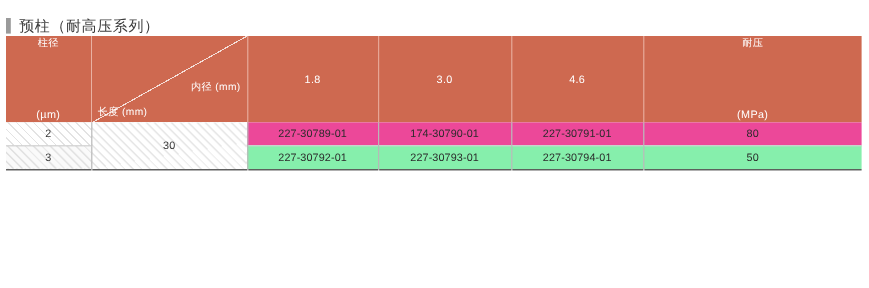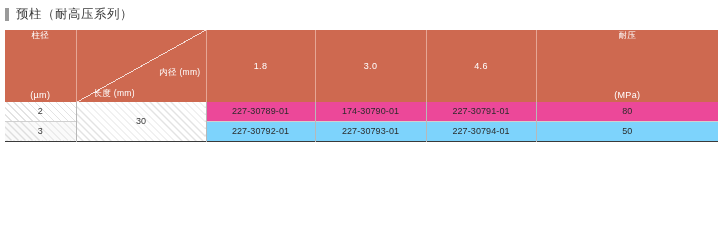--- a/index.html
+++ b/index.html
@@ -18,21 +18,21 @@
   }
 
   
   .section-title {
     position: absolute;
     left: 0px;
     top: 0px;
     width: 724px;
     height: 28px;
     display: flex;
-    align-items: center;
+    align-items: flex-end;
   }
   .title-bar {
     width: 4px;
     height: 13px;
     background: #9a9a9a;
     margin-left: 5px;
     margin-right: 7px;
     flex: 0 0 auto;
   }
   .title-text {
@@ -99,40 +99,40 @@
     right: 5px;
     top: 2px;
     font-size: 8.5px;
     color: #ffffff;
     white-space: nowrap;
     line-height: 1.2;
     margin-top: 35px;
   }
   th.split .bottom-left {
     position: absolute;
-    left: 17px;
+    left: 5px;
     bottom: 3px;
     font-size: 8.5px;
     color: #ffffff;
     white-space: nowrap;
     line-height: 1.2;
   }
 
   
   tbody td {
     height: 19px;
     font-size: 9px;
     color: #2b2b2b;
     border-right: 1px solid #b8b8b8;
     border-top: 1px solid #d0d0d0;
     background: #ec4899;
     letter-spacing: .1px;
   }
   tbody td:last-child { border-right: none; }
-  tbody tr.alt td { background: #7dd3fc; }
+  tbody tr.alt td { background: #86efac; }
   tbody tr:first-child td { border-top: none; }
 
   
   td.hatch {
     background-color: #f2f2f2;
     background-image: repeating-linear-gradient(
         45deg,
         #ffffff 0px, #ffffff 4px,
         #e3e3e3 4px, #e3e3e3 5px);
     border-right: 1px solid #b8b8b8;

